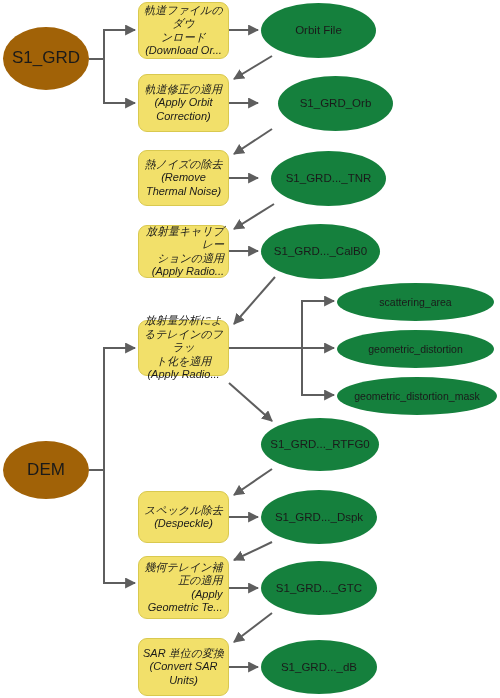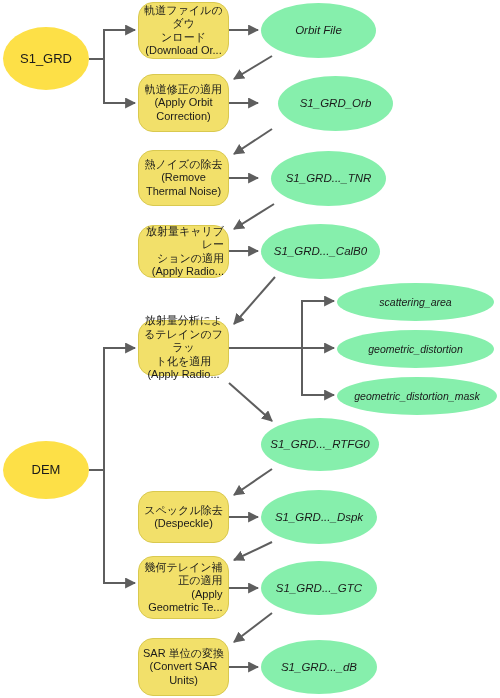--- a/index.html
+++ b/index.html
@@ -29,36 +29,36 @@
     display: flex;
     align-items: center;
     justify-content: center;
     text-align: center;
     color: #1a1a1a;
     line-height: 1.22;
     white-space: pre-line;
     z-index: 2;
   }
   .node.input {
-    background: #fde047;
+    background: #a16207;
     border-radius: 50%;
-    font-size: 13px;
+    font-size: 17px;
   }
   .node.output {
-    background: #86efac;
+    background: #15803d;
     border-radius: 50%;
     font-size: 11.5px;
-    font-style: italic;
   }
   .node.tool {
     background: #f2e06a;
     border: 1px solid #d9c94f;
-    border-radius: 15px;
+    border-radius: 9px;
     font-size: 11px;
     padding: 2px 4px;
+    font-style: italic;
   }
   .node.output.small {
     font-size: 10.5px;
   }
 </style>
 </head>
 <body>
 
 <div id="canvas">
 

